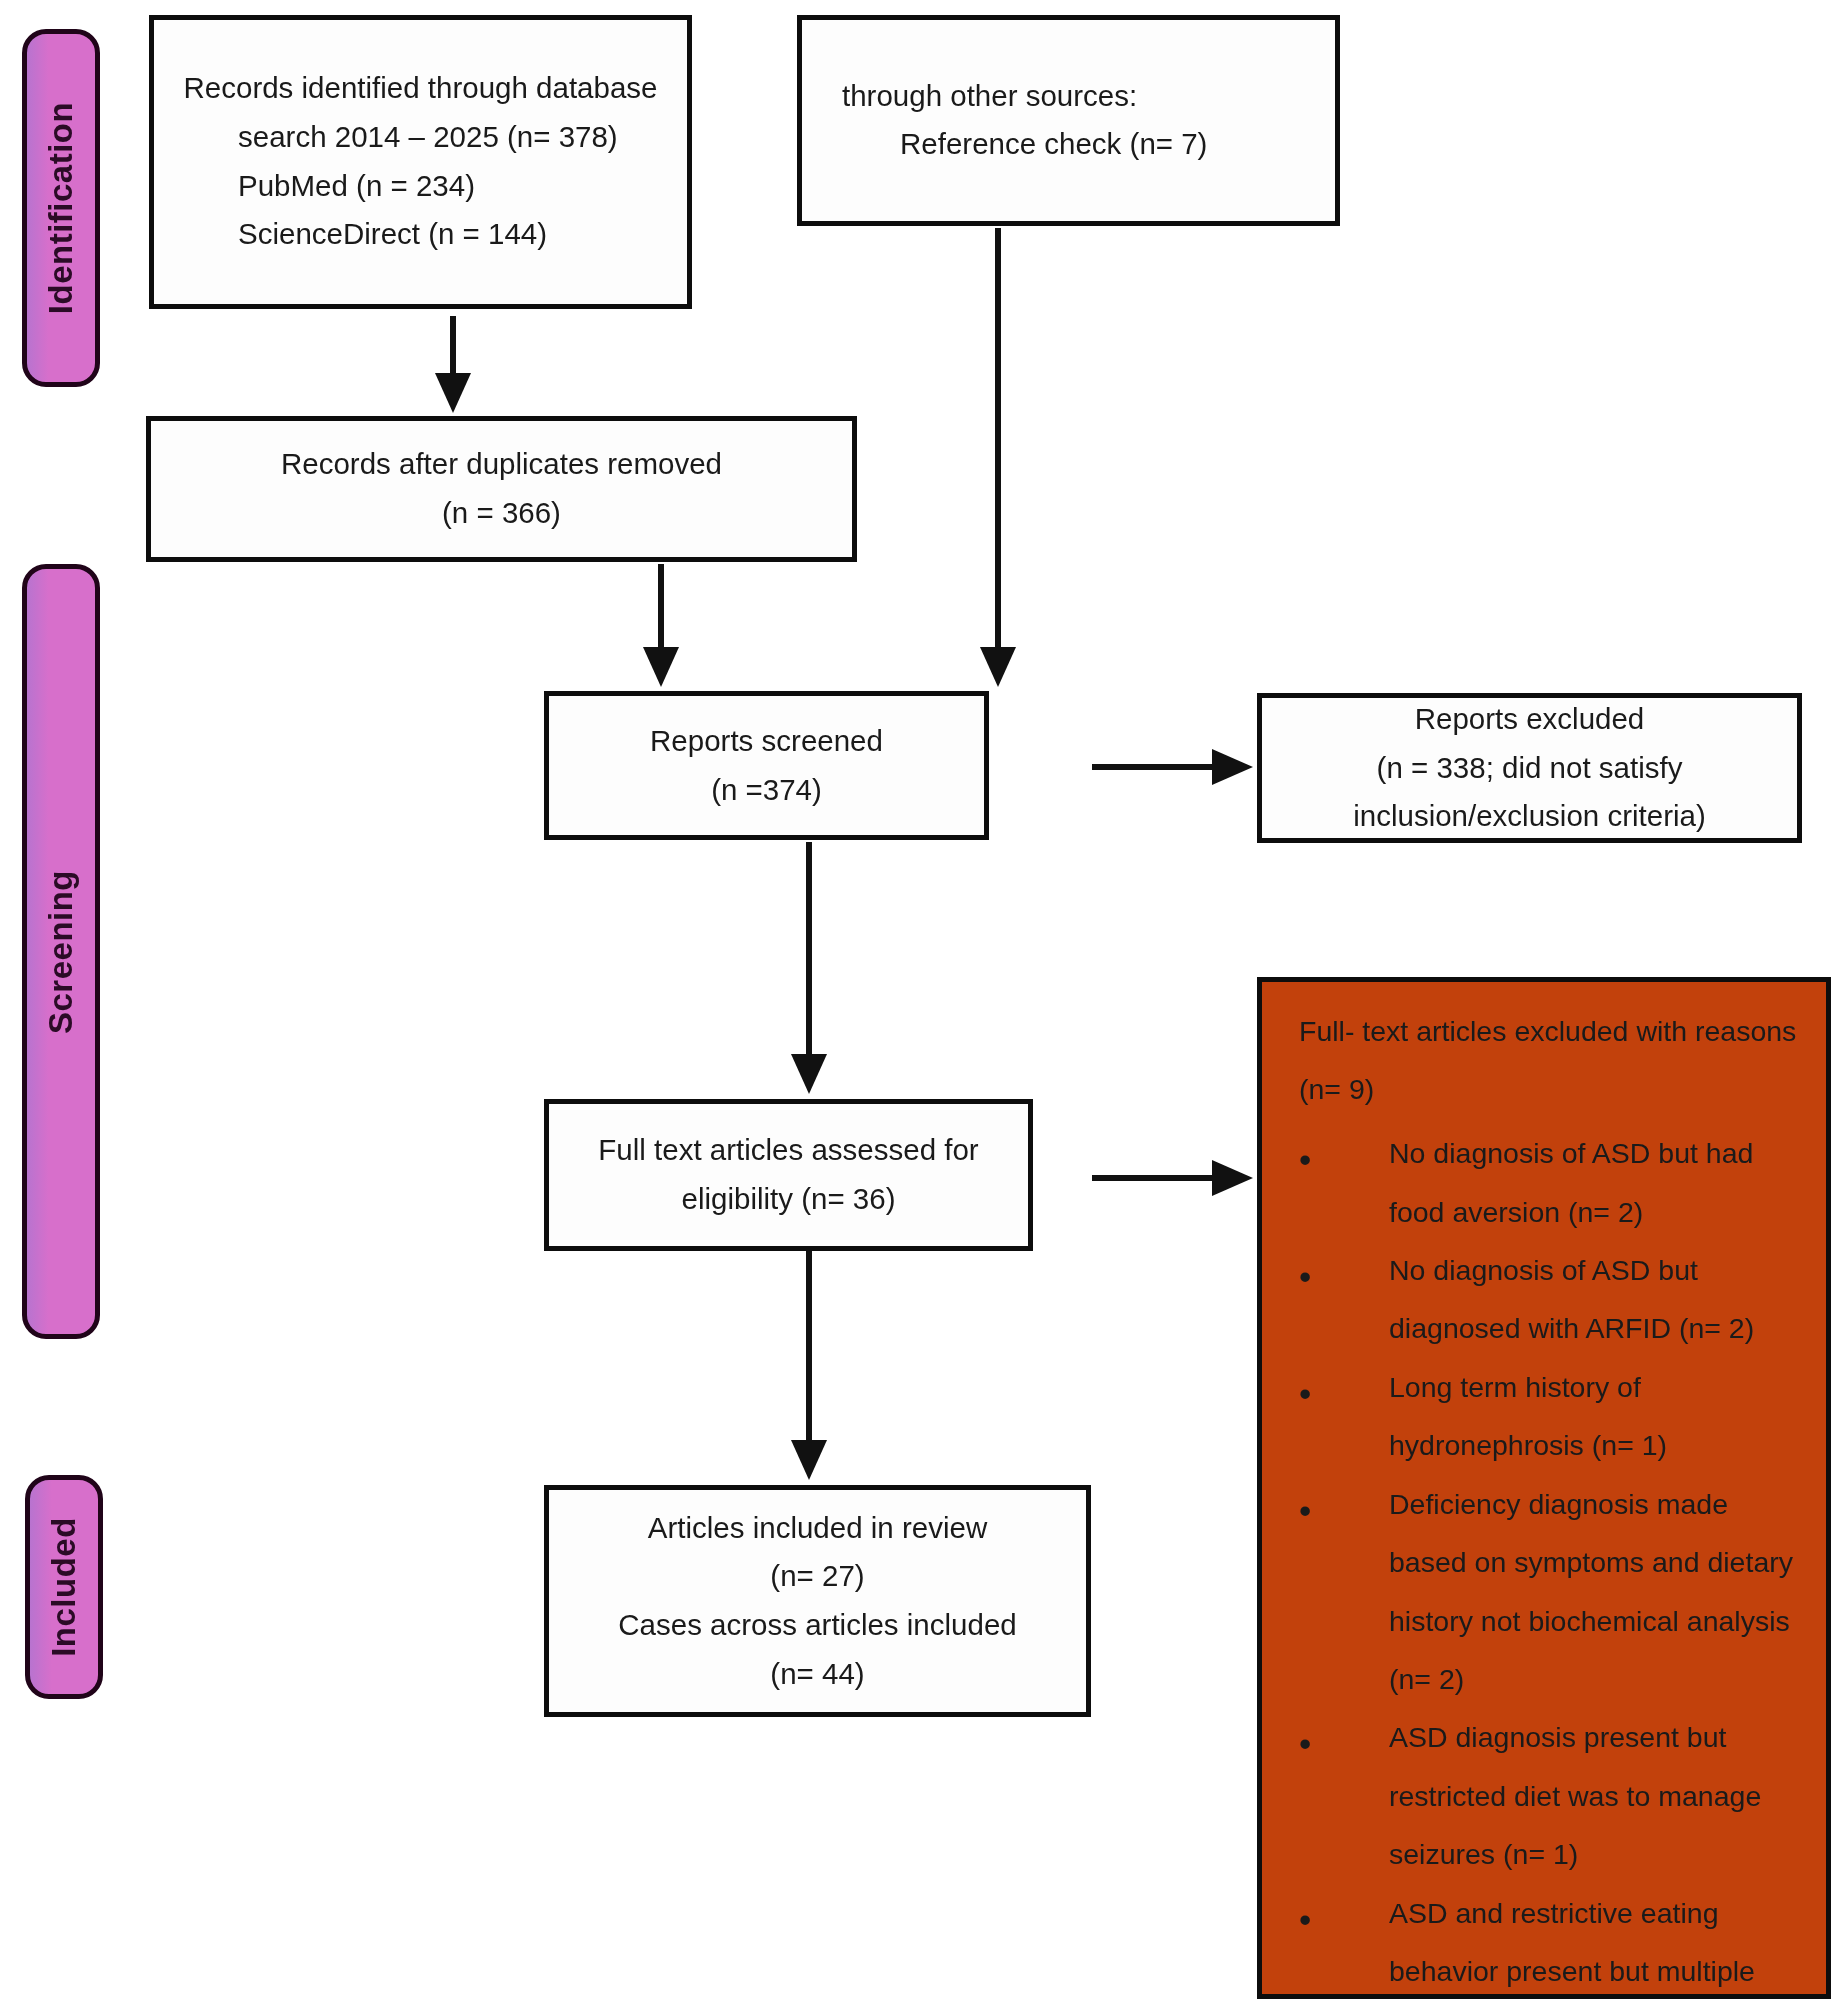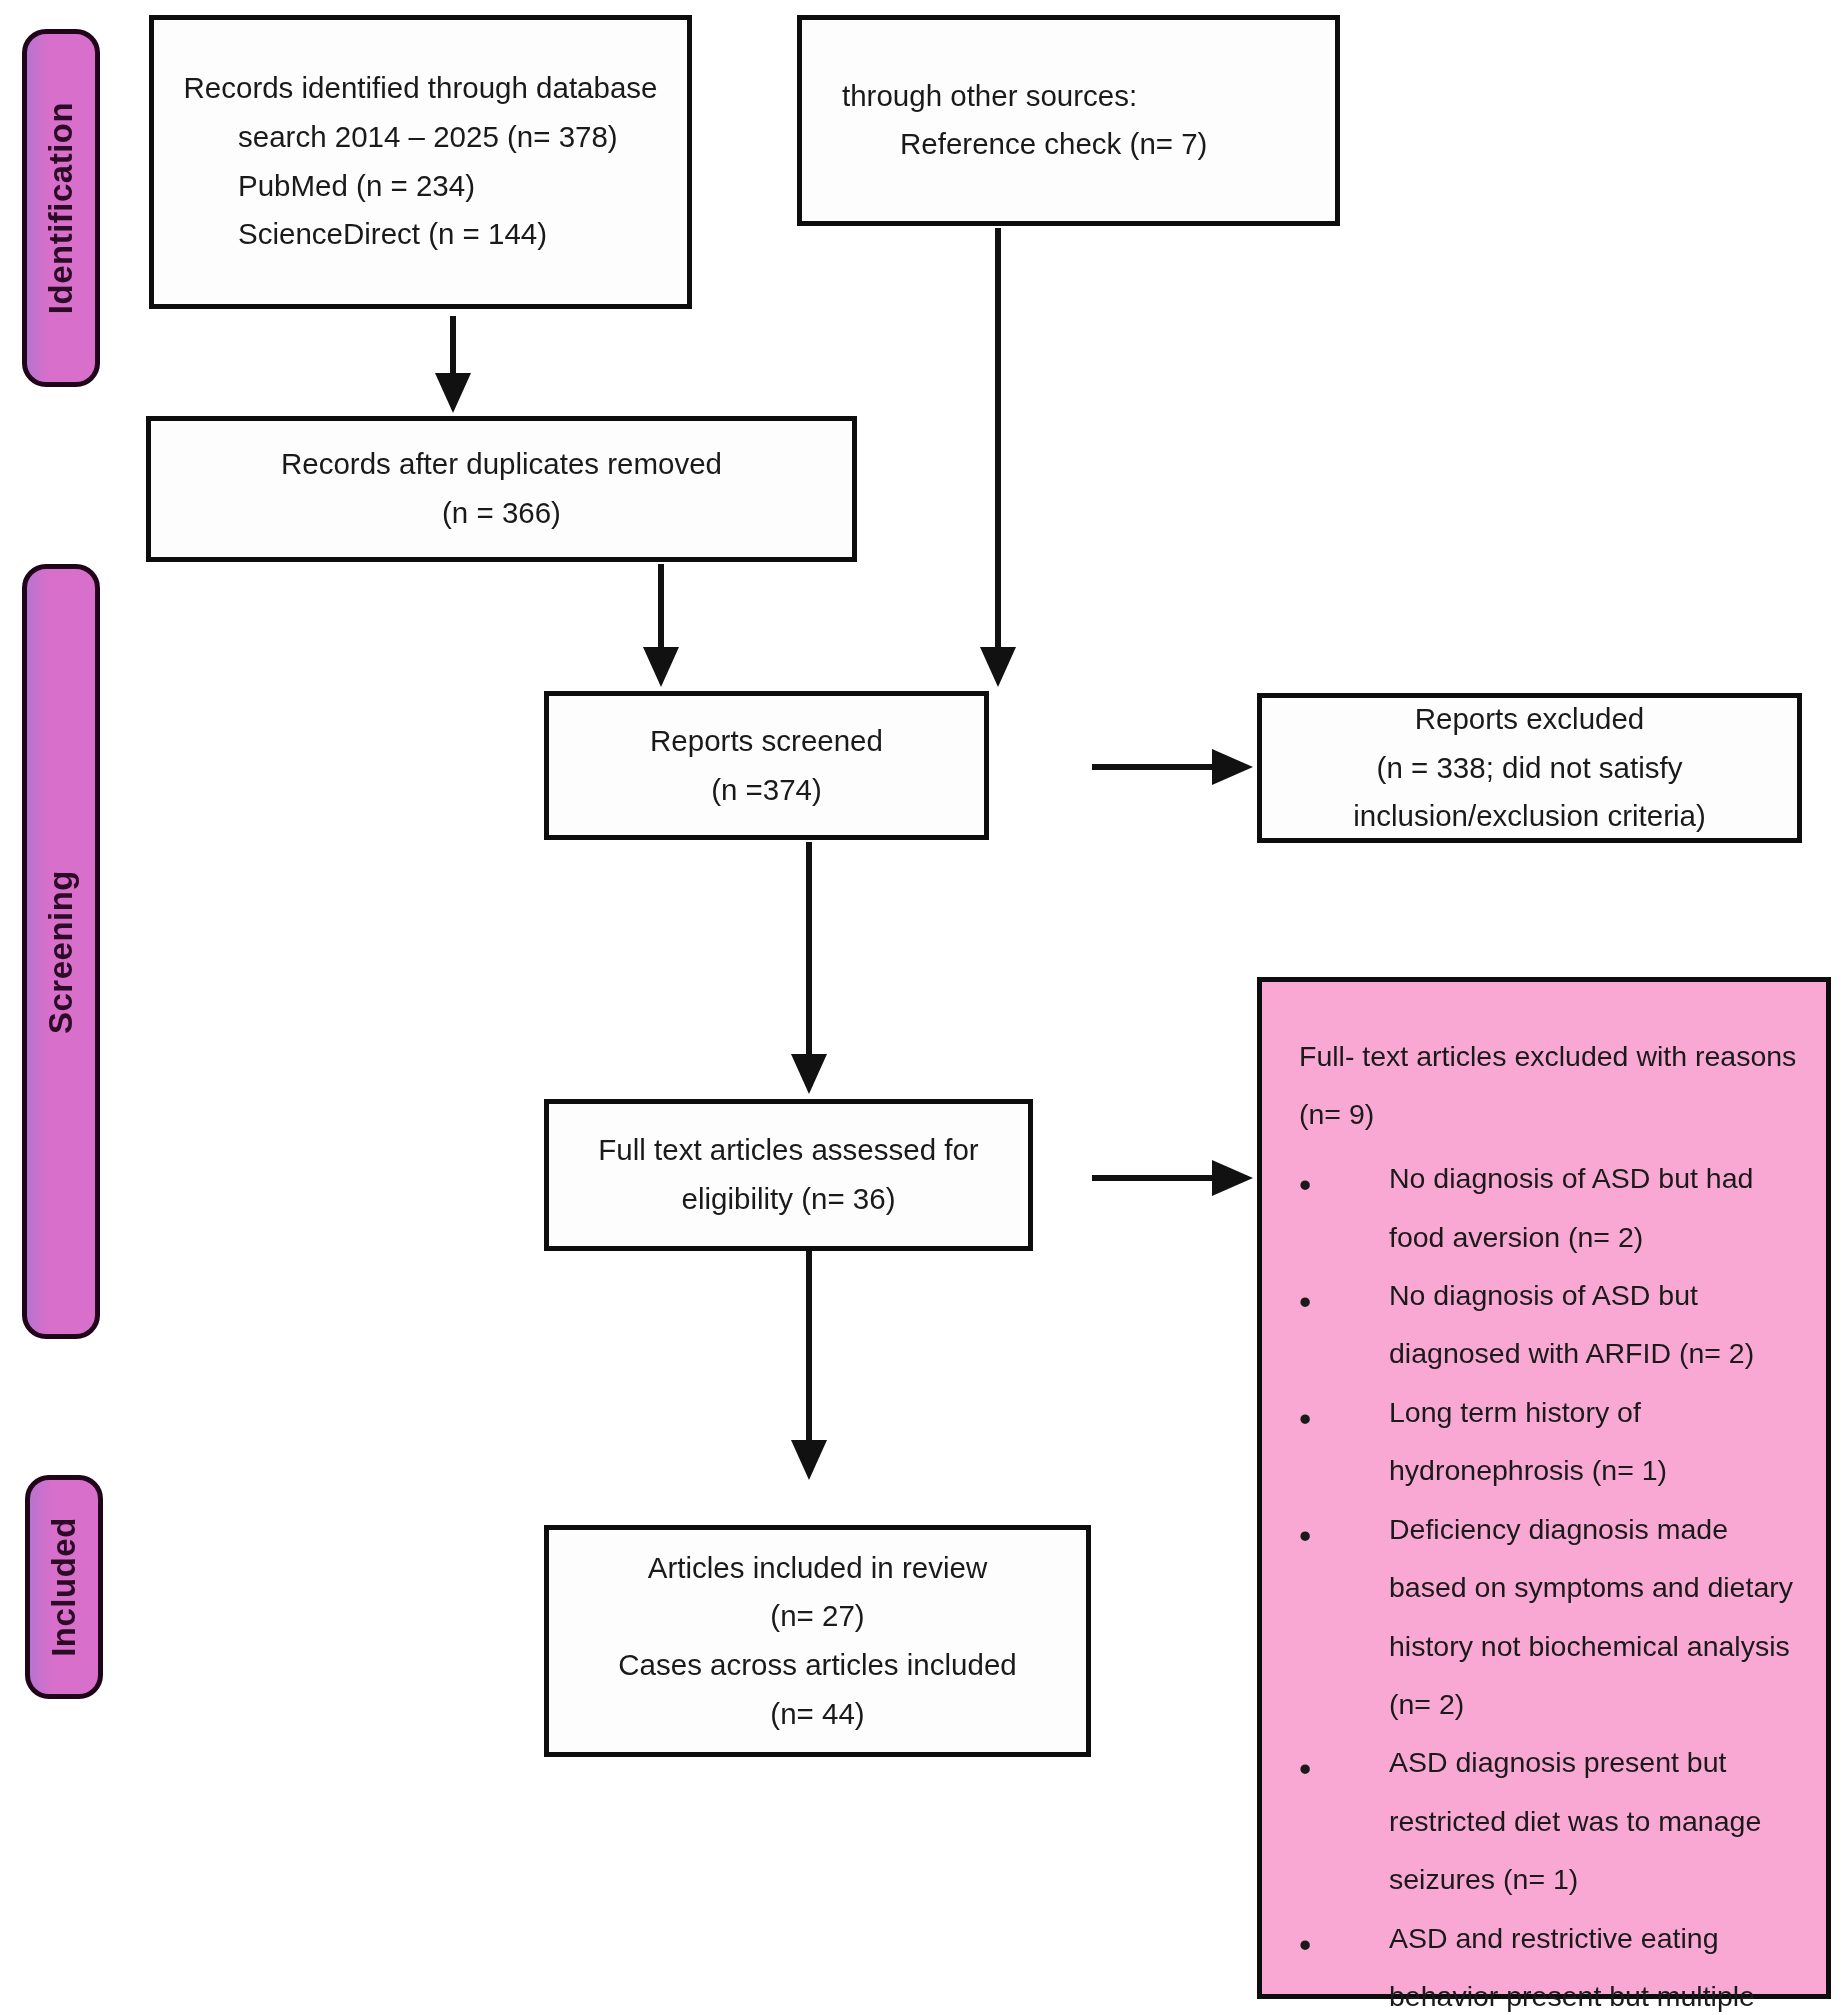--- a/index.html
+++ b/index.html
@@ -50,22 +50,22 @@
   .b1 .indent { padding-left: 84px; text-align: left; }
   .b2 { padding-left: 40px; }
   .b2 .line { text-align: left; }
   .b2 .indent2 { padding-left: 58px; }
 
   
   .reasons {
     position: absolute;
     box-sizing: border-box;
     border: 5.3px solid #0d0d0d;
-    background: #f9a8d4;
-    padding: 45px 16px 0 37px;
+    background: #c2410c;
+    padding: 20px 16px 0 37px;
     font-size: 28.5px;
     line-height: 2.05;
   }
   .reasons .heading { max-width: 527px; }
   .reasons ul { list-style: none; margin: 5.3px 0 0 0; padding: 0; }
   .reasons li {
     position: relative;
     padding-left: 90px;
     max-width: 527px;
     box-sizing: border-box;
@@ -134,21 +134,21 @@
     <div class="line">Reports excluded</div>
     <div class="line">(n = 338; did not satisfy</div>
     <div class="line">inclusion/exclusion criteria)</div>
   </div>
 
   <div class="fbox center" style="left:544px; top:1099px; width:489px; height:152px;">
     <div class="line">Full text articles assessed for</div>
     <div class="line">eligibility (n= 36)</div>
   </div>
 
-  <div class="fbox center" style="left:544px; top:1485px; width:547px; height:232px;margin-top:40px;">
+  <div class="fbox center" style="left:544px; top:1485px; width:547px; height:232px;">
     <div class="line">Articles included in review</div>
     <div class="line">(n= 27)</div>
     <div class="line">Cases across articles included</div>
     <div class="line">(n= 44)</div>
   </div>
 
   <div class="reasons" style="left:1257px; top:977px; width:574px; height:1022px;">
     <div class="heading">Full- text articles excluded with reasons (n= 9)</div>
     <ul>
       <li><span class="li-text">No diagnosis of ASD but had food aversion (n= 2)</span></li>

